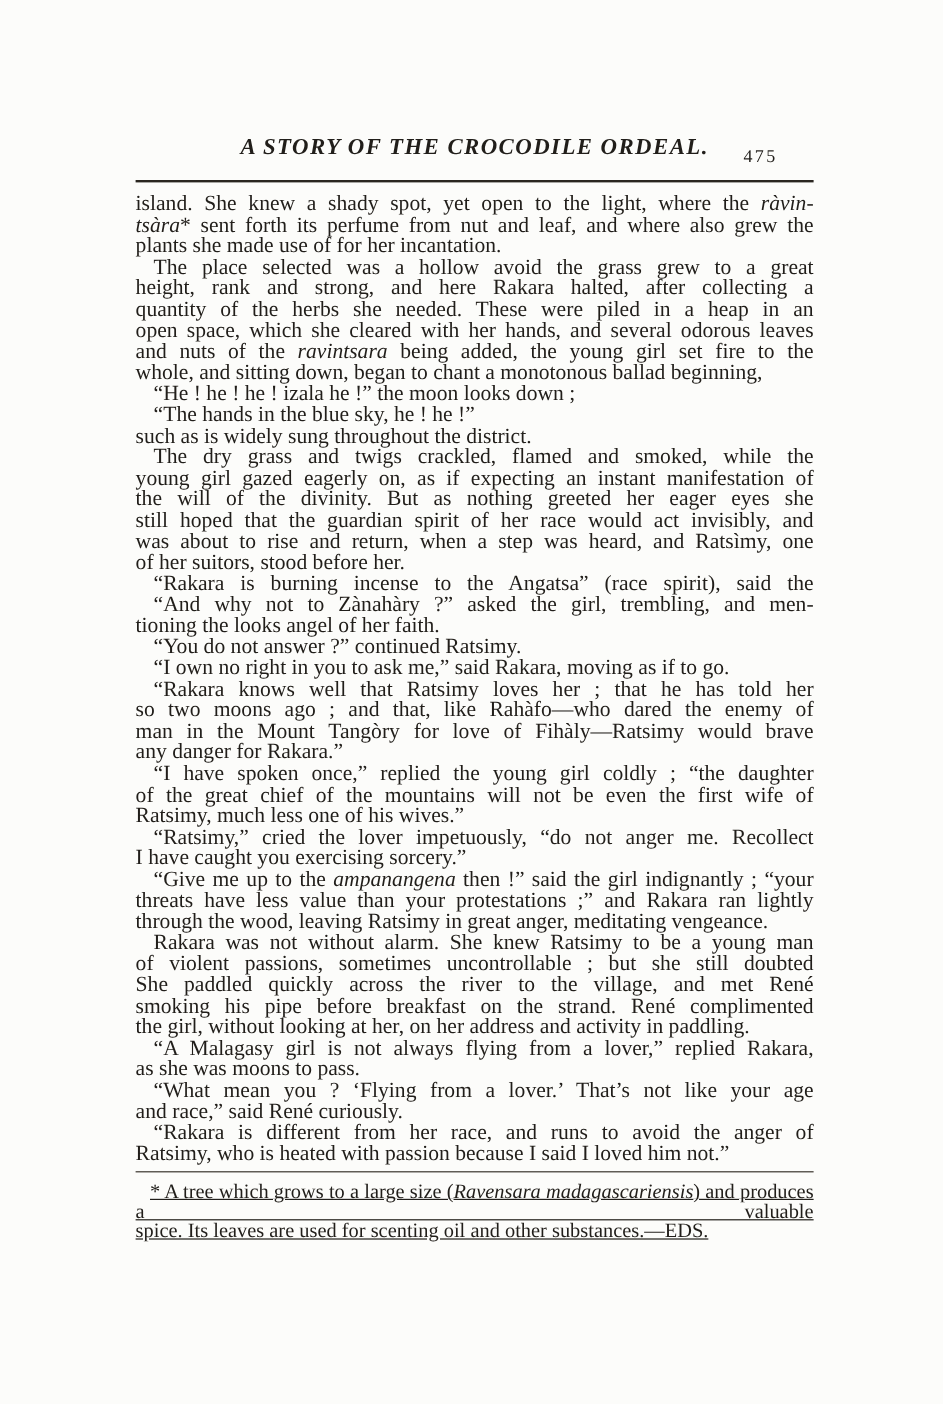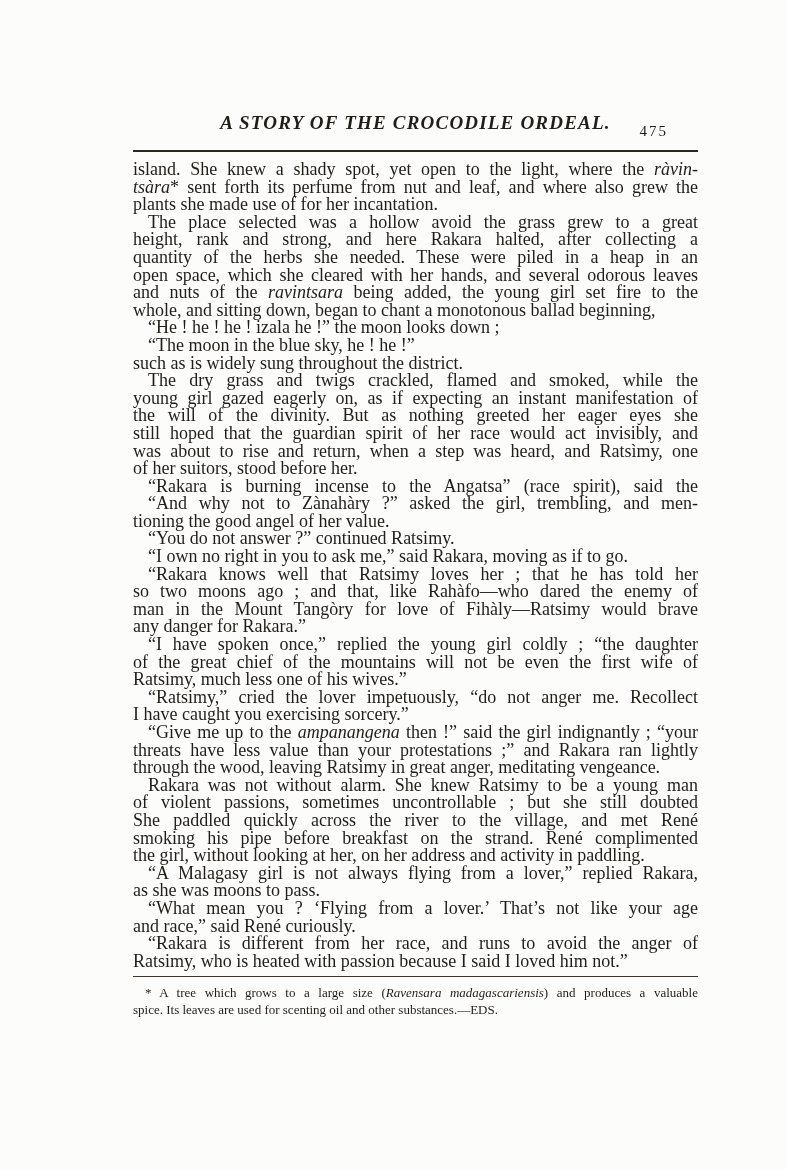--- a/index.html
+++ b/index.html
@@ -14,21 +14,20 @@
     background: #fcfcfa;
     font-family: "Liberation Serif", "DejaVu Serif", serif;
     color: #211e1a;
     overflow: hidden;
   }
   .content {
     position: absolute;
     left: 113px;
     top: 0;
     width: 565px;
-    margin-left: 20px;
   }
   .header {
     position: relative;
     margin-top: 112px;
     height: 30px;
   }
   .running-title {
     position: absolute;
     left: 0; right: 0; top: 0;
     text-align: center;
@@ -68,22 +67,23 @@
   .it { font-style: italic; }
   .footnote-rule {
     margin-top: 6px;
     height: 0;
     border-top: 1.5px solid #3a352e;
   }
   .footnote-text {
     margin-top: 8px;
   }
   .footnote-text .line {
-    font-size: 13px;
+    font-size: 17px;
     line-height: 16.5px;
+    text-decoration: underline;
   }
   .footnote-text .line.indent {
     text-indent: 12px;
   }
 </style>
 </head>
 <body>
 
 <div class="page">
   <div class="content">
@@ -99,31 +99,31 @@
         <div class="line"><span>island.  She knew a shady spot, yet open to the light, where the </span><span class="it">ràvin-</span></div>
         <div class="line"><span class="it">tsàra</span><span>* sent forth its perfume from nut and leaf, and where also grew the</span></div>
         <div class="line last"><span>plants she made use of for her incantation.</span></div>
         <div class="line indent"><span>The place selected was a hollow avoid the grass grew to a great</span></div>
         <div class="line"><span>height, rank and strong, and here Rakara halted, after collecting a</span></div>
         <div class="line"><span>quantity of the herbs she needed.  These were piled in a heap in an</span></div>
         <div class="line"><span>open space, which she cleared with her hands, and several odorous leaves</span></div>
         <div class="line"><span>and nuts of the </span><span class="it">ravintsara</span><span> being added, the young girl set fire to the</span></div>
         <div class="line last"><span>whole, and sitting down, began to chant a monotonous ballad beginning,</span></div>
         <div class="line last indent"><span>“He !  he !  he !  izala he !” the moon looks down ;</span></div>
-        <div class="line last indent"><span>“The moon in the blue sky, he !  he !”</span></div>
+        <div class="line last indent"><span>“The hands in the blue sky, he !  he !”</span></div>
         <div class="line last"><span>such as is widely sung throughout the district.</span></div>
         <div class="line indent"><span>The dry grass and twigs crackled, flamed and smoked, while the</span></div>
         <div class="line"><span>young girl gazed eagerly on, as if expecting an instant manifestation of</span></div>
         <div class="line"><span>the will of the divinity.  But as nothing greeted her eager eyes she</span></div>
         <div class="line"><span>still hoped that the guardian spirit of her race would act invisibly, and</span></div>
         <div class="line"><span>was about to rise and return, when a step was heard, and Ratsìmy, one</span></div>
         <div class="line last"><span>of her suitors, stood before her.</span></div>
         <div class="line indent"><span>“Rakara is burning incense to the Angatsa” (race spirit), said the</span></div>
         <div class="line indent"><span>“And why not to Zànahàry ?” asked the girl, trembling, and men-</span></div>
-        <div class="line last"><span>tioning the good angel of her value.</span></div>
+        <div class="line last"><span>tioning the looks angel of her faith.</span></div>
         <div class="line last indent"><span>“You do not answer ?” continued Ratsimy.</span></div>
         <div class="line last indent"><span>“I own no right in you to ask me,” said Rakara, moving as if to go.</span></div>
         <div class="line indent"><span>“Rakara knows well that Ratsimy loves her ; that he has told her</span></div>
         <div class="line"><span>so two moons ago ; and that, like Rahàfo—who dared the enemy of</span></div>
         <div class="line"><span>man in the Mount Tangòry for love of Fihàly—Ratsimy would brave</span></div>
         <div class="line last"><span>any danger for Rakara.”</span></div>
         <div class="line indent"><span>“I have spoken once,” replied the young girl coldly ; “the daughter</span></div>
         <div class="line"><span>of the great chief of the mountains will not be even the first wife of</span></div>
         <div class="line last"><span>Ratsimy, much less one of his wives.”</span></div>
         <div class="line indent"><span>“Ratsimy,” cried the lover impetuously, “do not anger me.  Recollect</span></div>

